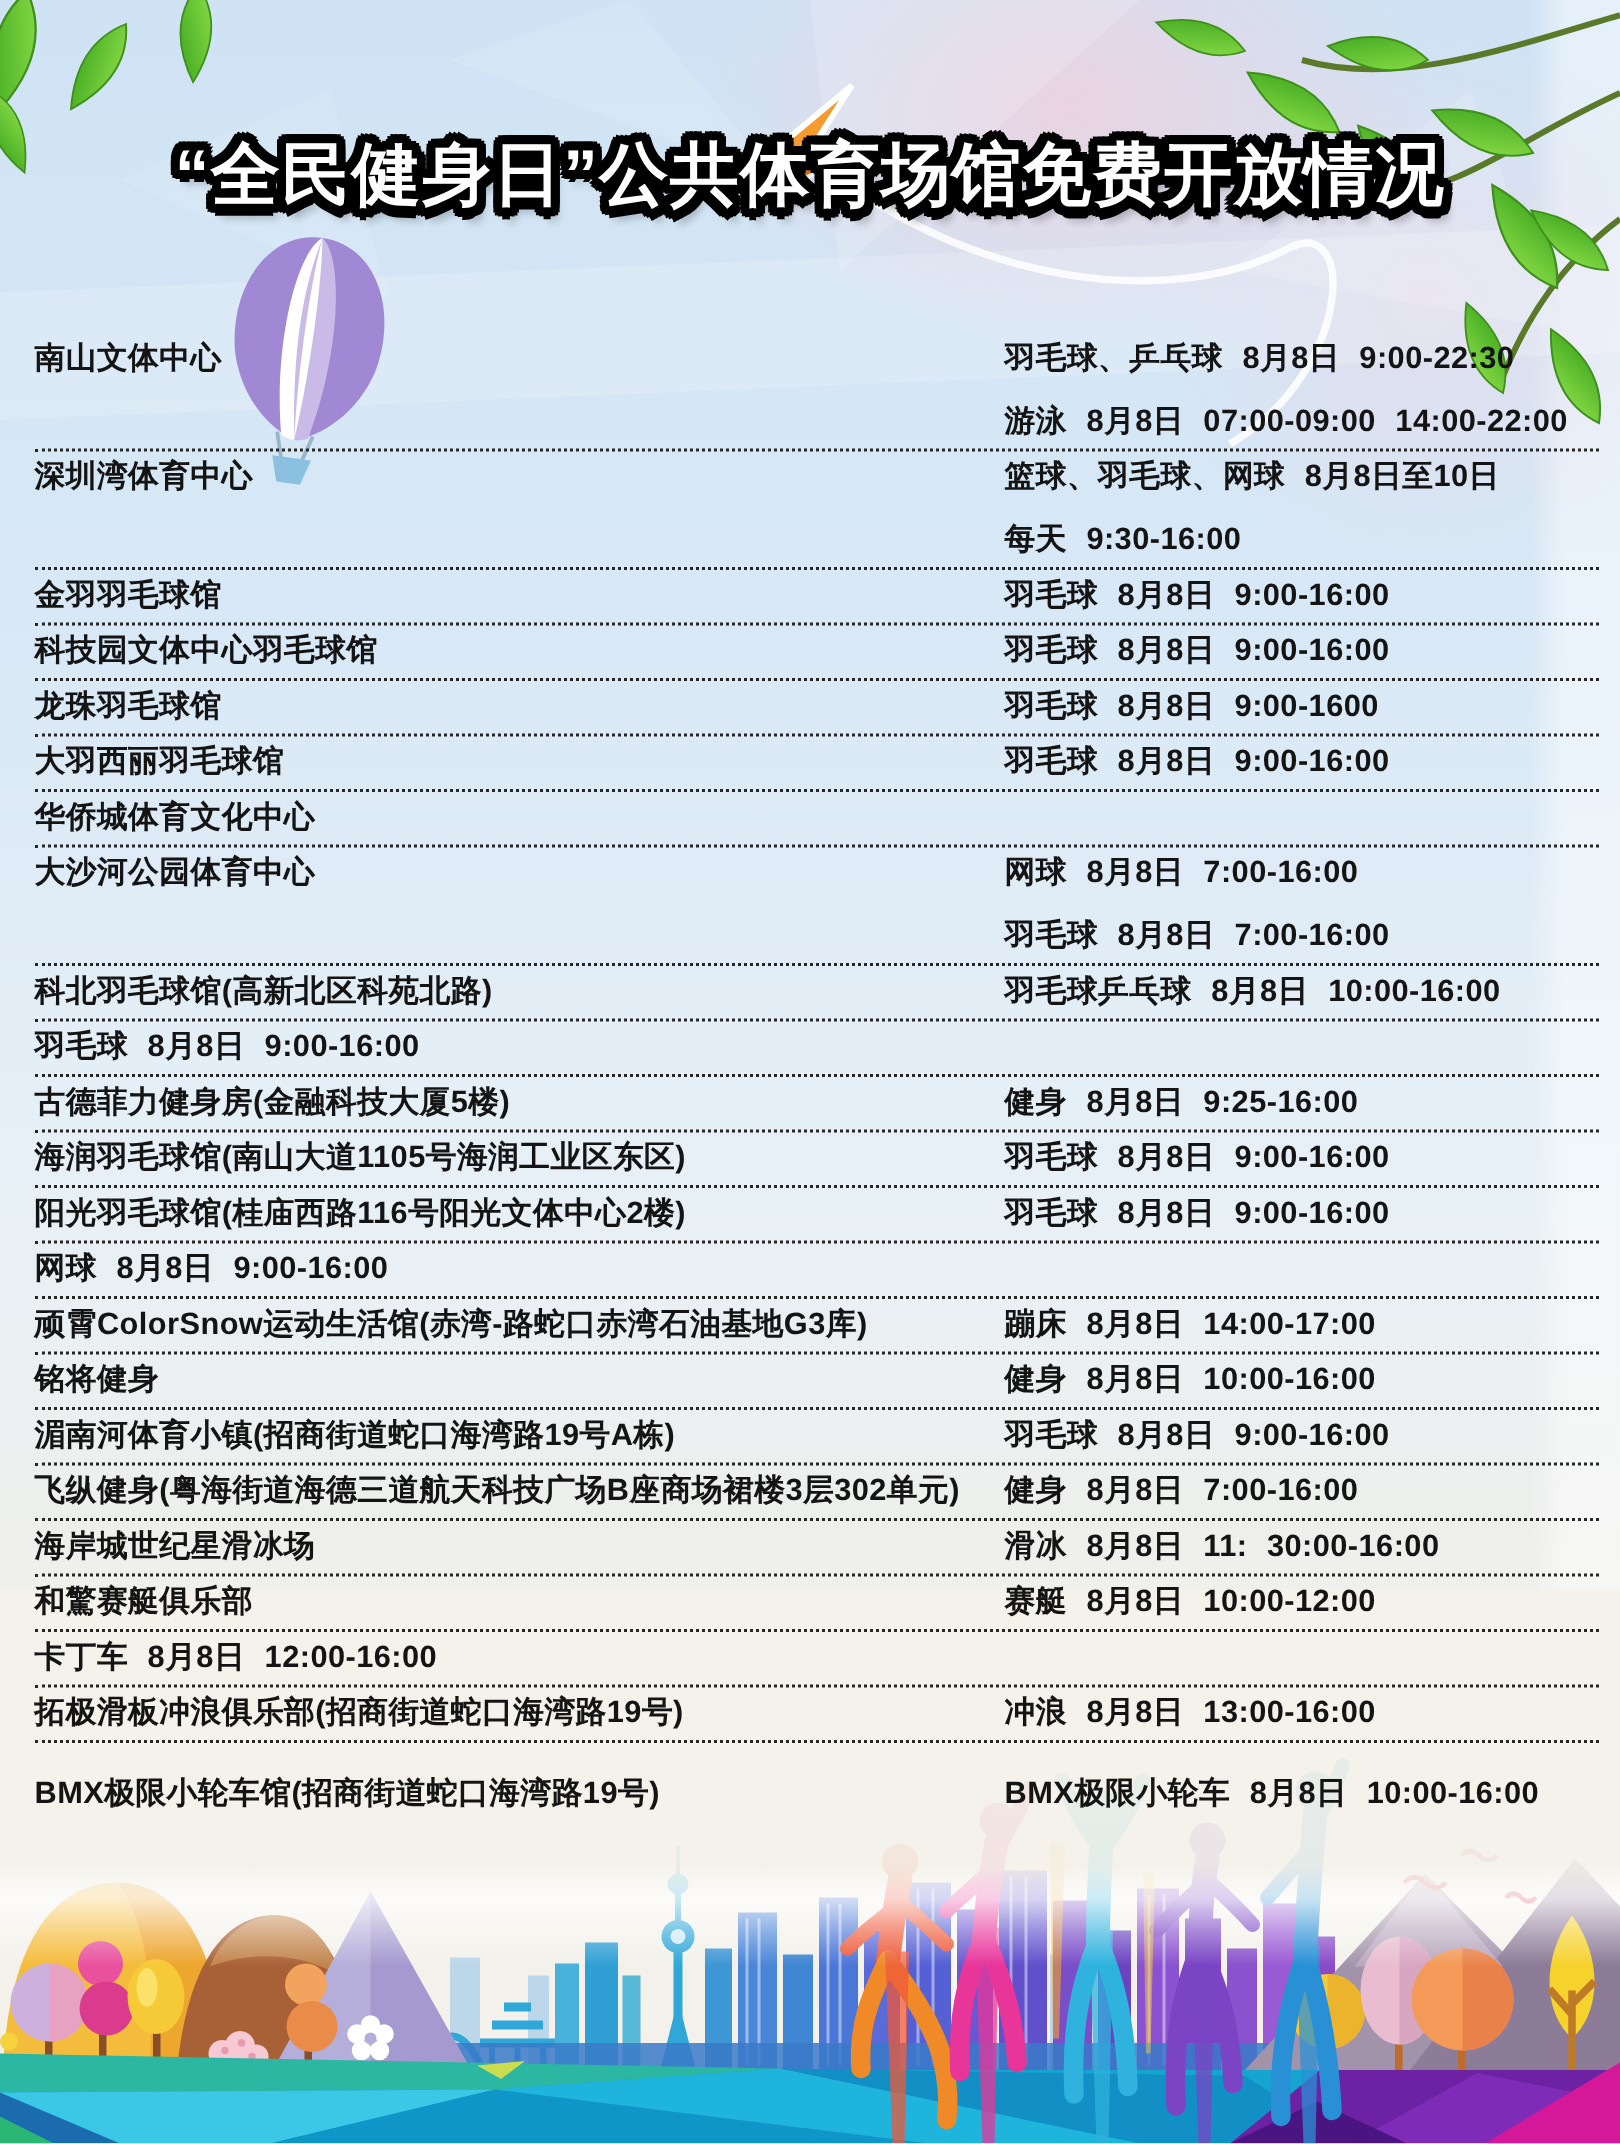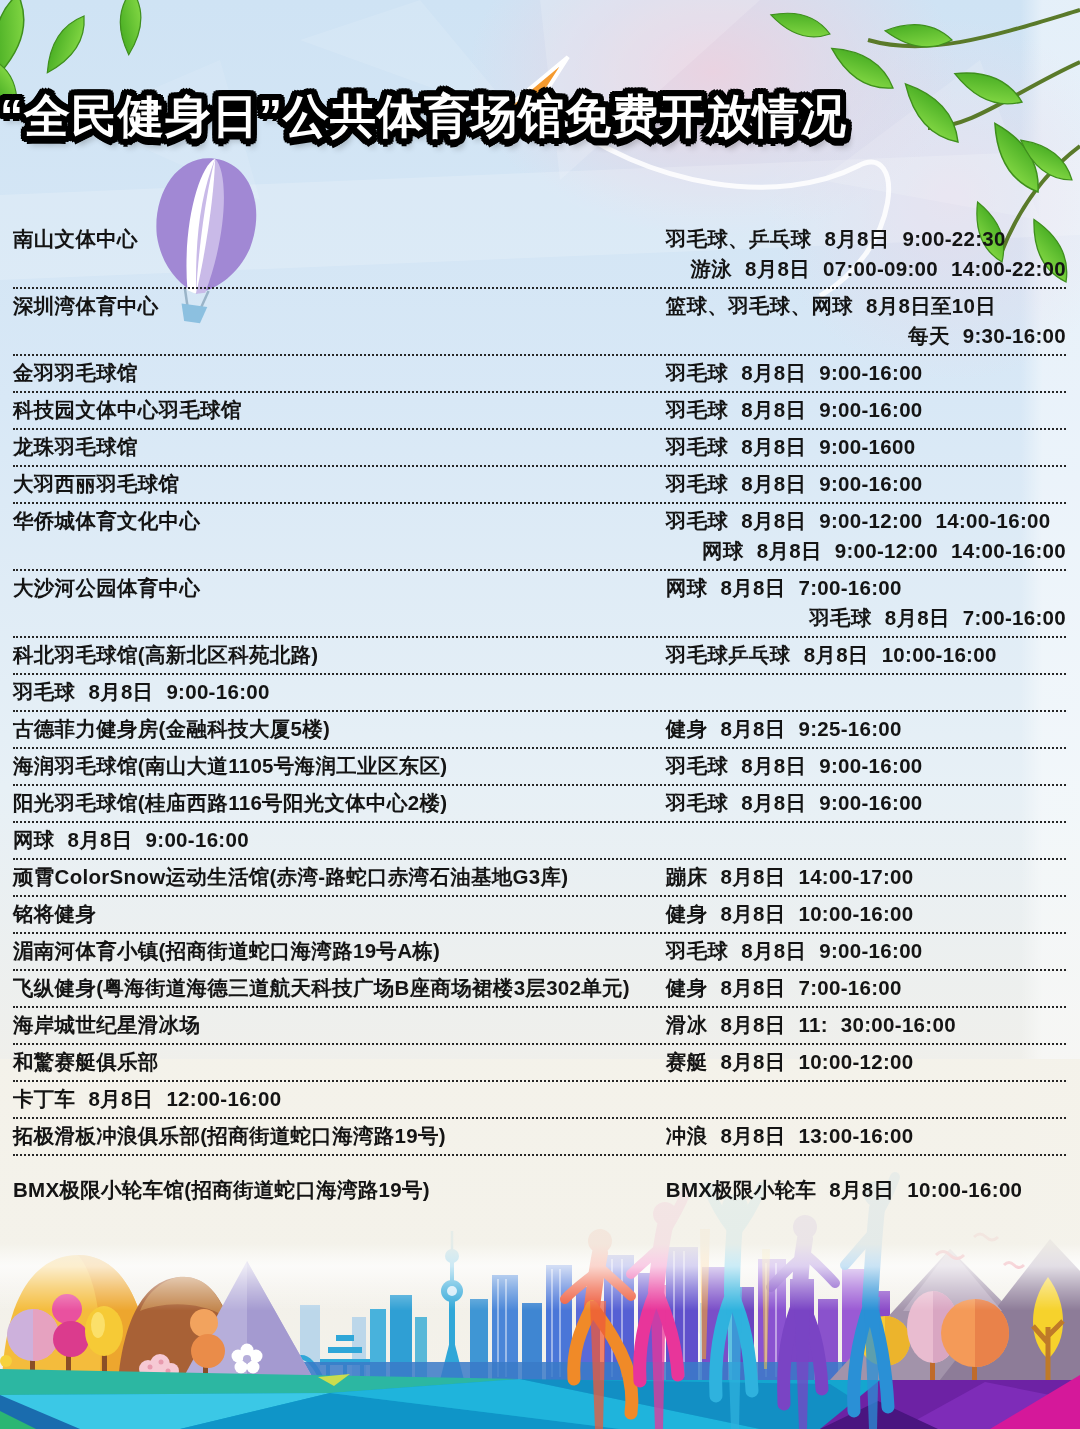--- a/index.html
+++ b/index.html
@@ -10,34 +10,34 @@
       radial-gradient(ellipse 340px 230px at 66% 5%, rgba(238,208,222,.85), rgba(238,208,222,0) 72%),
       radial-gradient(ellipse 260px 260px at 88% 14%, rgba(236,214,230,.55), rgba(236,214,230,0) 70%),
       linear-gradient(90deg, rgba(255,255,255,0) 0 94.5%, rgba(255,255,255,.45) 96.5% 100%),
       linear-gradient(180deg,#cfe3f4 0%,#d8e8f6 28%,#e7f0f6 55%,#f1efe9 78%,#f4f2ea 100%);
   }
   .deco{position:absolute;left:0;pointer-events:none;}
   #topDeco{top:0;z-index:1;}
   #bottomDeco{bottom:0;z-index:1;}
   .title{
     position:absolute;top:86px;left:0;width:100%;z-index:3;margin:0;
-    font-size:46px;font-weight:900;letter-spacing:1px;color:#ffffff;
+    text-align:center;font-size:46px;font-weight:900;letter-spacing:1px;color:#ffffff;
     text-shadow:
       -5px -5px 0 #000,0 -6px 0 #000,5px -5px 0 #000,-6px 0 0 #000,6px 0 0 #000,
       -5px 5px 0 #000,0 6px 0 #000,5px 5px 0 #000,-3px -6px 0 #000,3px -6px 0 #000,
       -6px -3px 0 #000,6px -3px 0 #000,-6px 3px 0 #000,6px 3px 0 #000,
       -3px 6px 0 #000,3px 6px 0 #000,0 8px 0 #000,4px 9px 6px rgba(0,0,0,.28);
   }
-  .vtable{position:absolute;top:222px;left:13px;right:14px;z-index:2;}
+  .vtable{position:absolute;top:222px;left:23px;right:14px;z-index:2;}
   .row{display:flex;align-items:flex-start;padding:4px 0 5px;border-bottom:2px dotted #262626;}
   .row:last-child{border-bottom:none;margin-top:17px;}
   .vname{width:62%;font-size:20.5px;line-height:26px;font-weight:700;color:#141414;letter-spacing:.3px;}
   .vdetails{width:38%;font-size:20.5px;line-height:26px;font-weight:700;color:#141414;}
   .dline{word-spacing:7px;letter-spacing:.3px;}
-  .dline + .dline{margin-top:4px;text-align:right;}
+  .dline + .dline{margin-top:16px;}
 </style>
 </head>
 <body>
 
 <div class="poster">
 
   <svg id="topDeco" class="deco" width="1080" height="330" viewBox="0 0 1080 330">
     <defs>
       <linearGradient id="lg" x1="0" y1="0" x2="1" y2="1">
         <stop offset="0" stop-color="#8fe04a"></stop>
@@ -132,24 +132,20 @@
         </div>
       </div>
       <div class="row">
         <div class="vname">大羽西丽羽毛球馆</div>
         <div class="vdetails">
           <div class="dline">羽毛球 8月8日 9:00-16:00</div>
         </div>
       </div>
       <div class="row">
         <div class="vname">华侨城体育文化中心</div>
-        <div class="vdetails">
-          <div class="dline">羽毛球 8月8日 9:00-12:00 14:00-16:00</div>
-          <div class="dline">网球 8月8日 9:00-12:00 14:00-16:00</div>
-        </div>
       </div>
       <div class="row">
         <div class="vname">大沙河公园体育中心</div>
         <div class="vdetails">
           <div class="dline">网球 8月8日 7:00-16:00</div>
           <div class="dline">羽毛球 8月8日 7:00-16:00</div>
         </div>
       </div>
       <div class="row">
         <div class="vname">科北羽毛球馆(高新北区科苑北路)</div>

